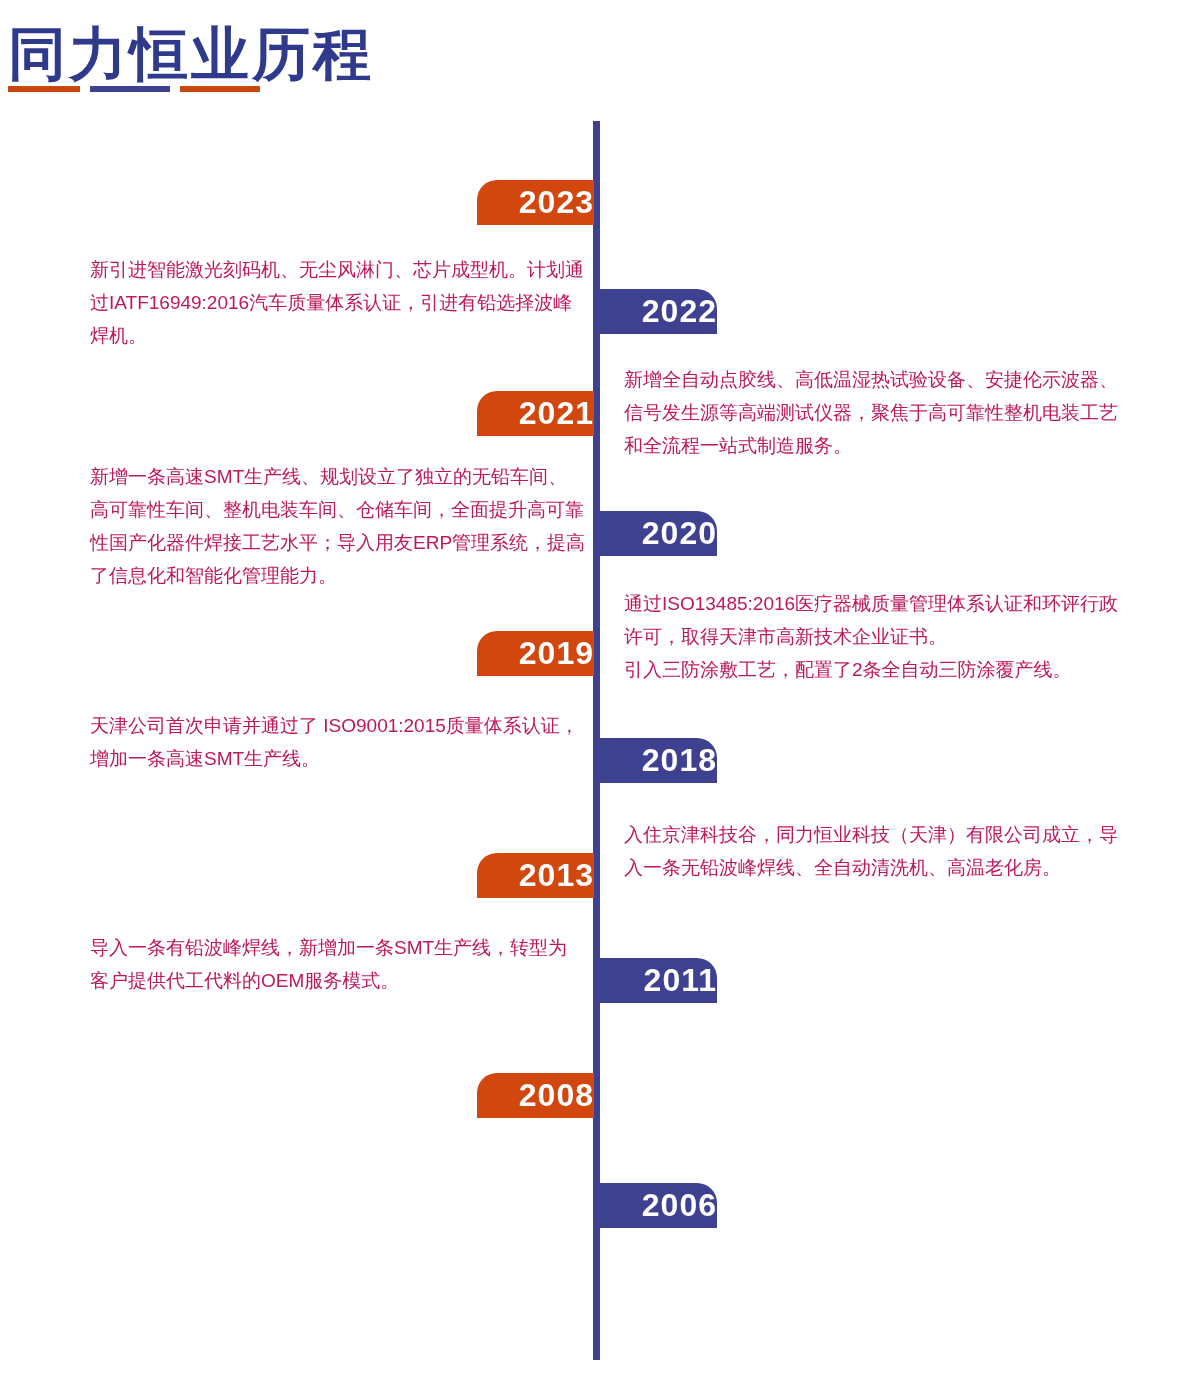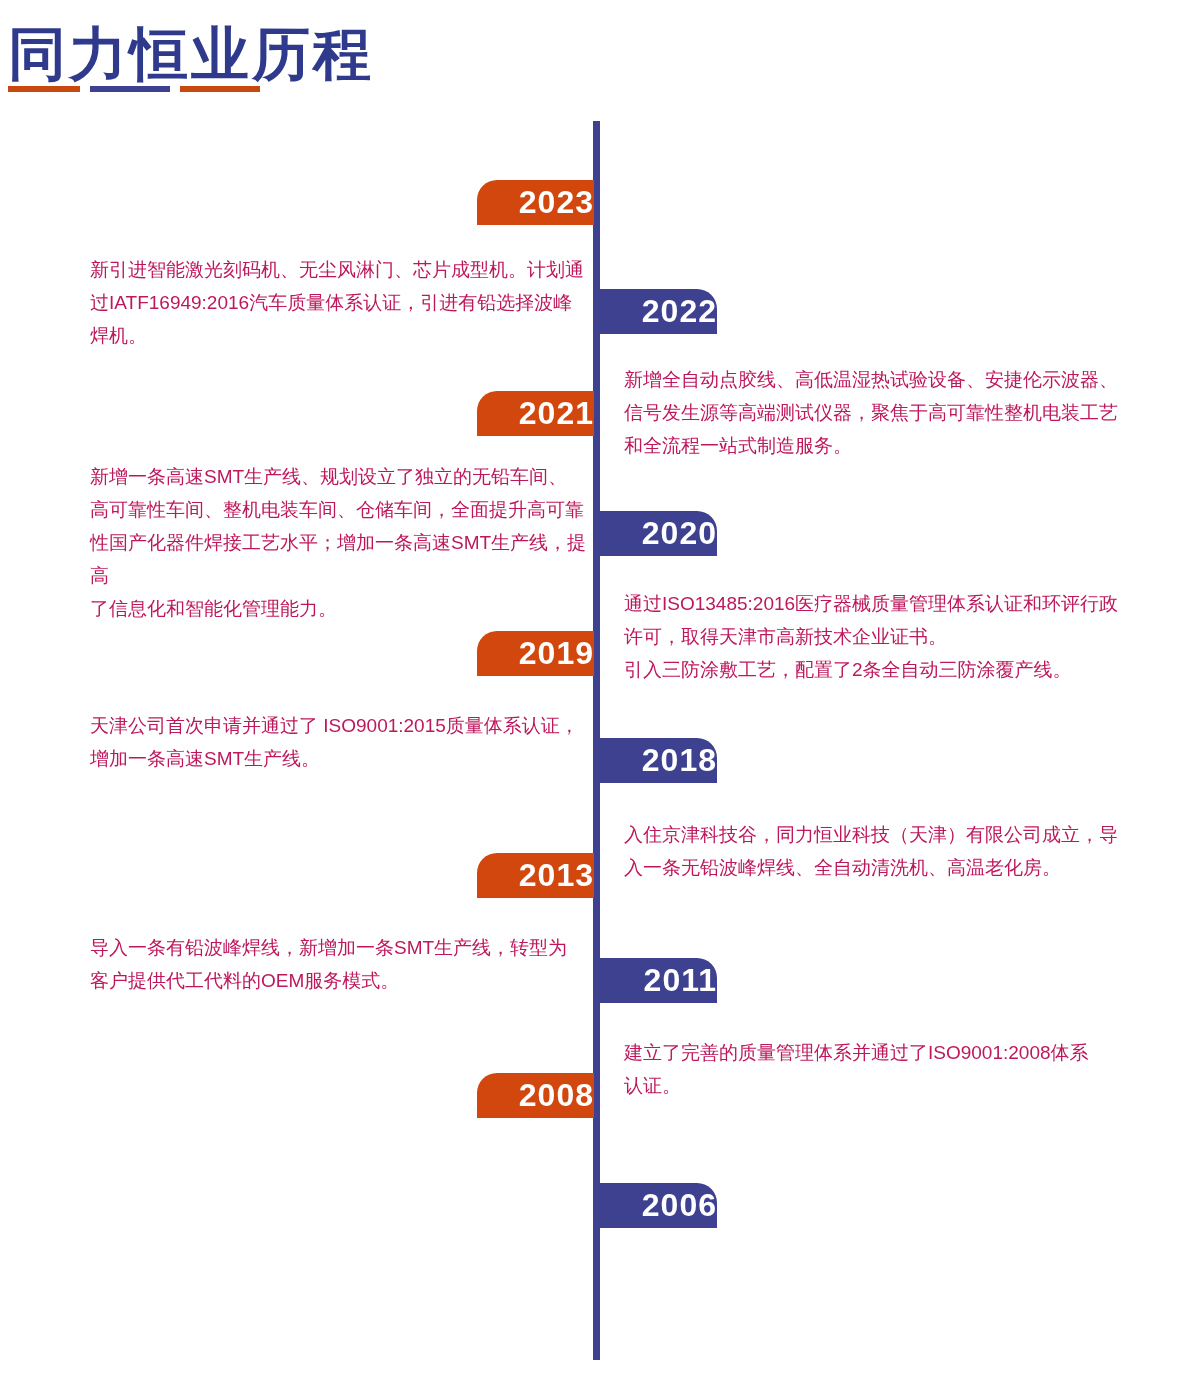--- a/index.html
+++ b/index.html
@@ -97,41 +97,39 @@
 焊机。</p>
 
   <div class="badge right" style="top:289px">2022</div>
   <p class="desc right" style="top:352px">新增全自动点胶线、高低温湿热试验设备、安捷伦示波器、
 信号发生源等高端测试仪器，聚焦于高可靠性整机电装工艺
 和全流程一站式制造服务。</p>
 
   <div class="badge left" style="top:391px">2021</div>
   <p class="desc left" style="top:449px">新增一条高速SMT生产线、规划设立了独立的无铅车间、
 高可靠性车间、整机电装车间、仓储车间，全面提升高可靠
-性国产化器件焊接工艺水平；增加一条高速SMT生产线，提高
+性国产化器件焊接工艺水平；导入用友ERP管理系统，提高
 了信息化和智能化管理能力。</p>
 
   <div class="badge right" style="top:511px">2020</div>
   <p class="desc right" style="top:576px">通过ISO13485:2016医疗器械质量管理体系认证和环评行政
 许可，取得天津市高新技术企业证书。
 引入三防涂敷工艺，配置了2条全自动三防涂覆产线。</p>
 
   <div class="badge left" style="top:631px">2019</div>
   <p class="desc left" style="top:698px">天津公司首次申请并通过了 ISO9001:2015质量体系认证，
 增加一条高速SMT生产线。</p>
 
   <div class="badge right" style="top:738px">2018</div>
   <p class="desc right" style="top:807px">入住京津科技谷，同力恒业科技（天津）有限公司成立，导
 入一条无铅波峰焊线、全自动清洗机、高温老化房。</p>
 
   <div class="badge left" style="top:853px">2013</div>
   <p class="desc left" style="top:920px">导入一条有铅波峰焊线，新增加一条SMT生产线，转型为
 客户提供代工代料的OEM服务模式。</p>
 
   <div class="badge right" style="top:958px">2011</div>
-  <p class="desc right" style="top:1025px">建立了完善的质量管理体系并通过了ISO9001:2008体系
-认证。</p>
 
   <div class="badge left" style="top:1073px">2008</div>
 
   <div class="badge right" style="top:1183px">2006</div>
 
 </div>
 
 </body></html>

